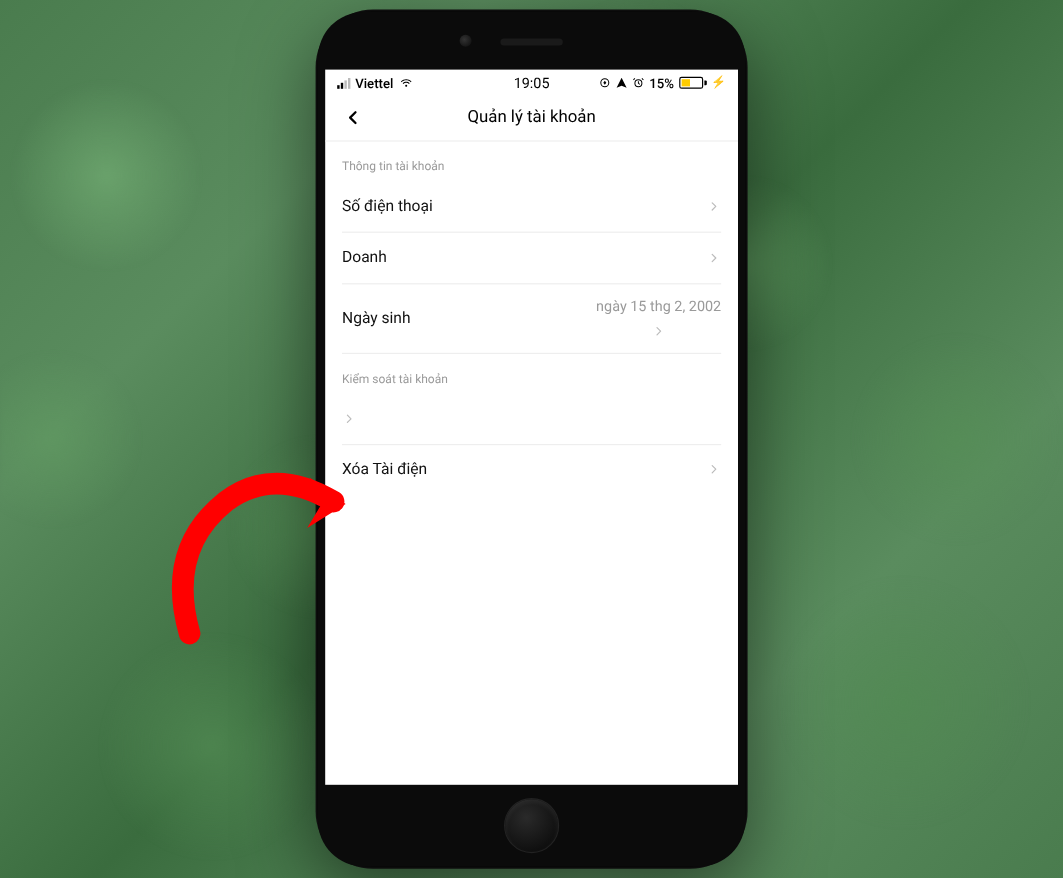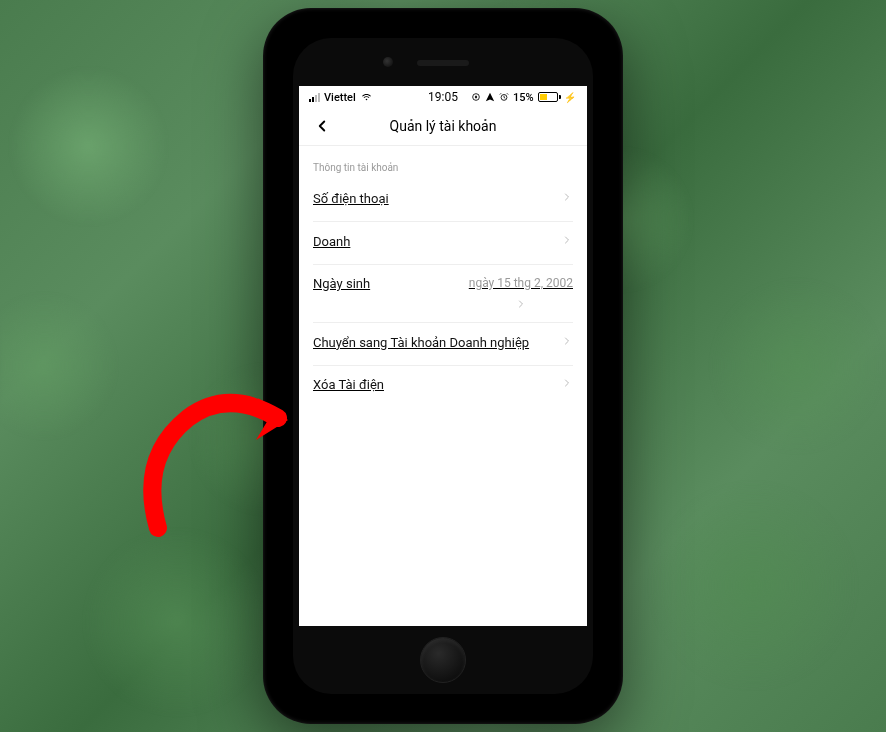--- a/index.html
+++ b/index.html
@@ -34,21 +34,21 @@
         radial-gradient(circle at 5% 50%, rgba(100,160,100,0.5) 0%, transparent 8%),
         radial-gradient(circle at 40% 25%, rgba(90,150,90,0.4) 0%, transparent 9%);
       filter: blur(2px);
     }
     .phone {
       position: relative;
       width: 360px;
       height: 716px;
       background: #000;
       border-radius: 48px;
-      padding: 30px;
+      padding: 2px;
       box-shadow: 0 20px 60px rgba(0,0,0,0.5), inset 0 0 4px rgba(255,255,255,0.15);
     }
     .phone-inner {
       width: 100%;
       height: 100%;
       background: #0b0b0b;
       border-radius: 38px;
       padding: 4px;
       position: relative;
     }
@@ -191,26 +191,25 @@
       color: #000;
     }
     
     .section-header {
       padding: 16px 14px 6px 14px;
       font-size: 10px;
       color: #9a9a9a;
     }
     .row {
       display: flex;
-      align-items: flex-start;
+      align-items: center;
       justify-content: space-between;
       padding: 12px 14px;
       min-height: 42px;
       cursor: pointer;
-      text-decoration: underline;
     }
     .row-label {
       font-size: 13px;
       color: #111;
     }
     .row-right {
       display: flex;
       align-items: center;
       gap: 8px;
       flex-direction: column;
@@ -329,23 +328,23 @@
         <div class="row-right">
           <span class="row-value">ngày 15 thg 2, 2002</span>
           <svg class="chevron" viewBox="0 0 24 24" fill="none" stroke="currentColor" stroke-width="2" stroke-linecap="round" stroke-linejoin="round">
               <polyline points="9 18 15 12 9 6"></polyline>
             </svg>
         </div>
       </div>
       <div class="section-divider"></div>
 
 
-
-      <div class="row">
-        <div class="row-label">Chuyển sang Tài khoản Doanh nghiệp</div>
+      <div class="section-header">Kiểm soát tài khoản</div>
+
+      <div class="row">
         <div class="row-right">
           <svg class="chevron" viewBox="0 0 24 24" fill="none" stroke="currentColor" stroke-width="2" stroke-linecap="round" stroke-linejoin="round">
               <polyline points="9 18 15 12 9 6"></polyline>
             </svg>
         </div>
       </div>
       <div class="section-divider"></div>
 
       <div class="row">
         <div class="row-label">Xóa Tài điện</div>

